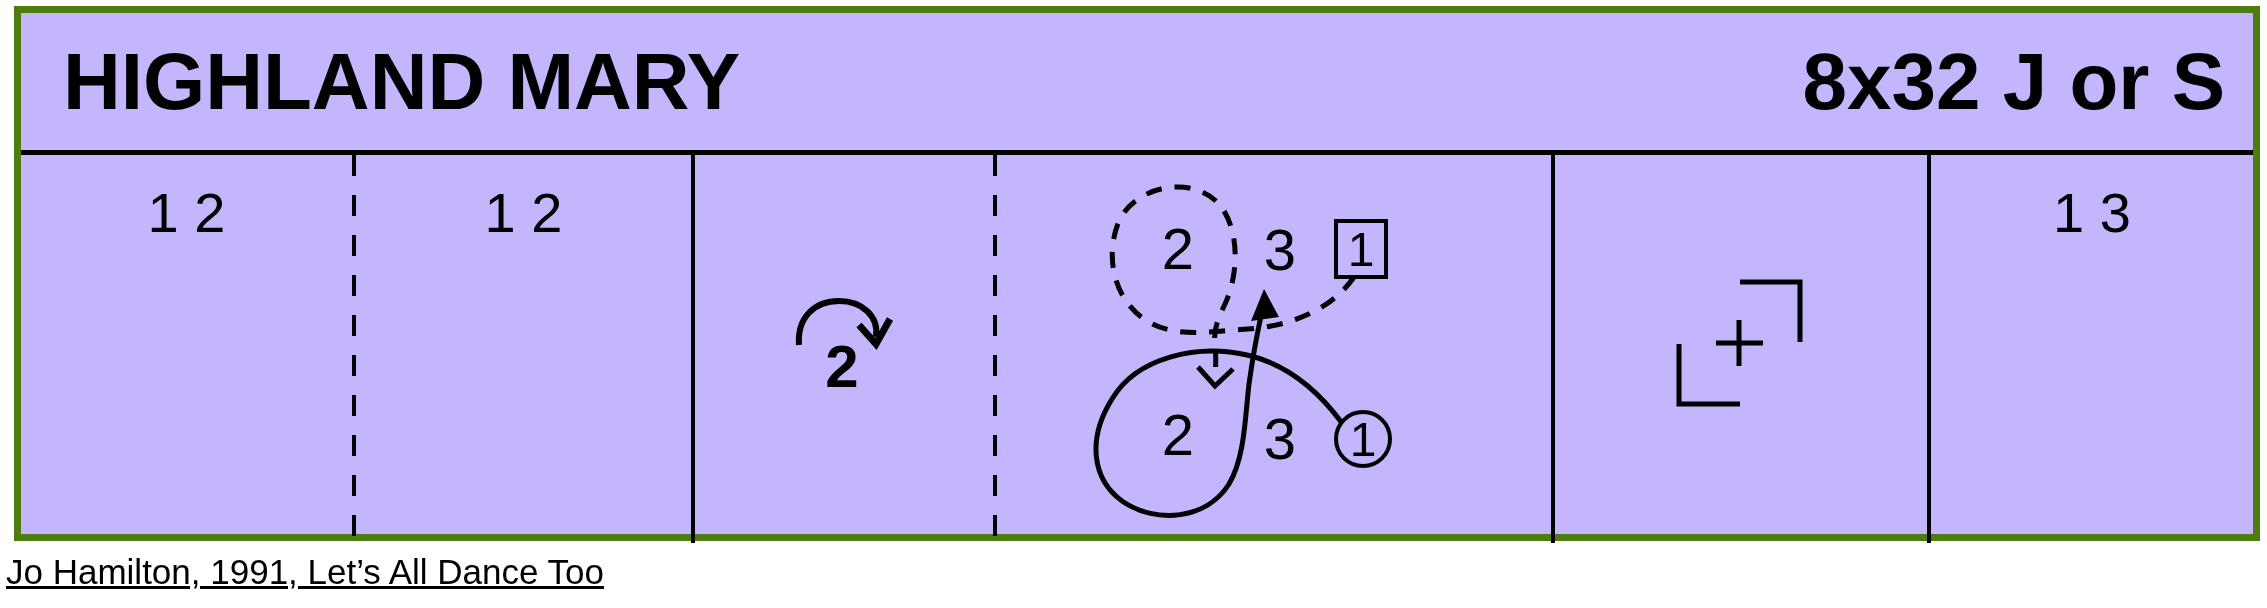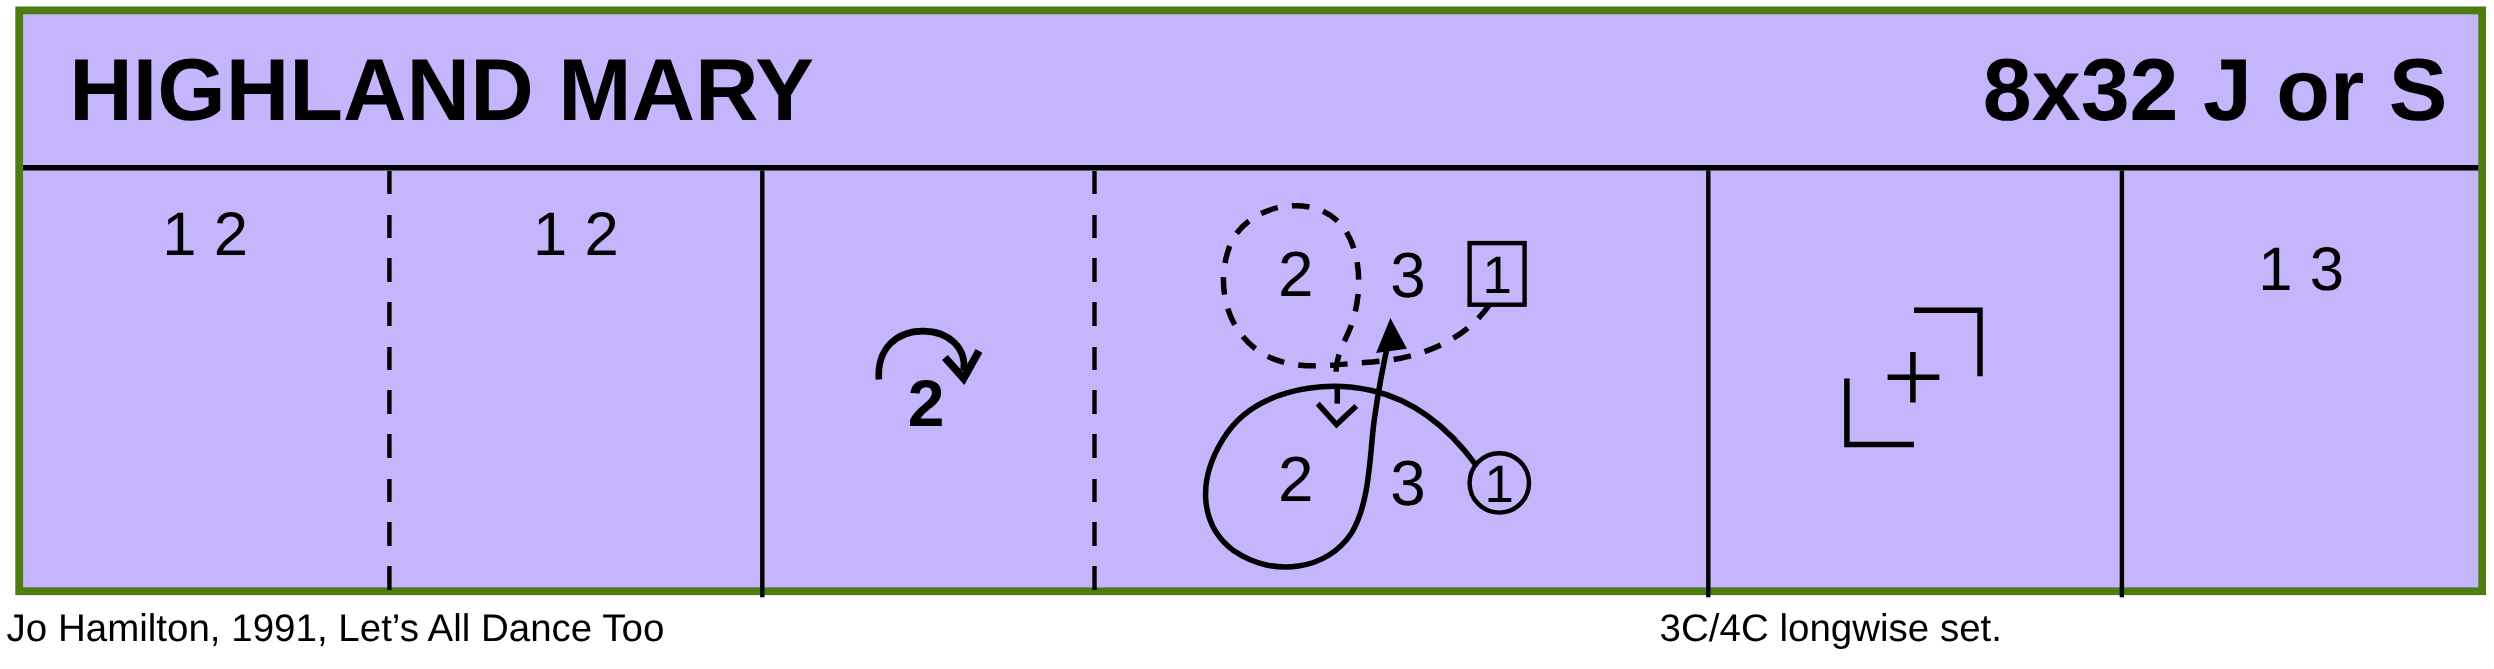--- a/index.html
+++ b/index.html
@@ -8,35 +8,35 @@
   .diagram-box{position:absolute;left:14px;top:6px;width:2246px;height:535px;
                border:7px solid #4d7c0f;box-sizing:border-box;background:#c4b5fd;}
   .header-row{height:137px;border-bottom:5px solid #000;display:flex;
               align-items:center;justify-content:space-between;
               padding:0 28px 0 42px;box-sizing:content-box;}
   .title{font-size:80px;font-weight:bold;letter-spacing:0;white-space:nowrap;}
   .meta{font-size:80px;font-weight:bold;white-space:nowrap;}
   .bars-row{display:flex;height:388px;}
   .cell{position:relative;height:100%;}
   .c1{width:331px;}.c2{width:335px;}.c3{width:298px;}
-  .c4{width:554px;}.c5{width:372px;}.c6{flex:1;margin-top:32px;}
+  .c4{width:554px;}.c5{width:372px;}.c6{flex:1;}
   .sep{width:4px;height:100%;background:#000;flex:0 0 4px;}
   .sep.dashed{background:repeating-linear-gradient(180deg,#000 0 21px,transparent 21px 40px);}
   .couples{position:absolute;top:30px;left:0;width:100%;text-align:center;
            font-size:56px;font-weight:400;line-height:1;}
   .code{position:absolute;top:50%;left:50%;transform:translate(-50%,-50%);
         font-size:86px;font-weight:bold;line-height:1;white-space:nowrap;}
   .code-sub{font-size:58px;font-weight:400;vertical-align:-17px;margin-left:2px;}
   .cell svg{position:absolute;left:0;top:0;width:100%;height:100%;}
   .num{font-family:"Liberation Sans",sans-serif;font-size:58px;font-weight:400;}
   .marker-num{font-family:"Liberation Sans",sans-serif;font-size:48px;font-weight:400;}
   .turn-num{font-family:"Liberation Sans",sans-serif;font-size:60px;font-weight:bold;}
   .footer{position:absolute;left:0;top:551px;width:1829px;display:flex;
           justify-content:space-between;padding:0 9px 0 6px;box-sizing:border-box;
-          font-size:35px;line-height:1.2;}
+          font-size:35px;line-height:1.2;text-decoration:underline;}
 </style>
 </head>
 <body>
 
 <div>
 
   <div class="diagram-box">
 
     <div class="header-row">
       <div class="title">HIGHLAND MARY</div>
@@ -106,16 +106,15 @@
 
       <div class="cell c6">
         <div class="couples">1 3</div>
       </div>
 
     </div>
   </div>
 
   <div class="footer">
     <div>Jo Hamilton, 1991, Let’s All Dance Too</div>
-    <div>3C/4C longwise set.</div>
   </div>
 
 </div>
 
 </body></html>

